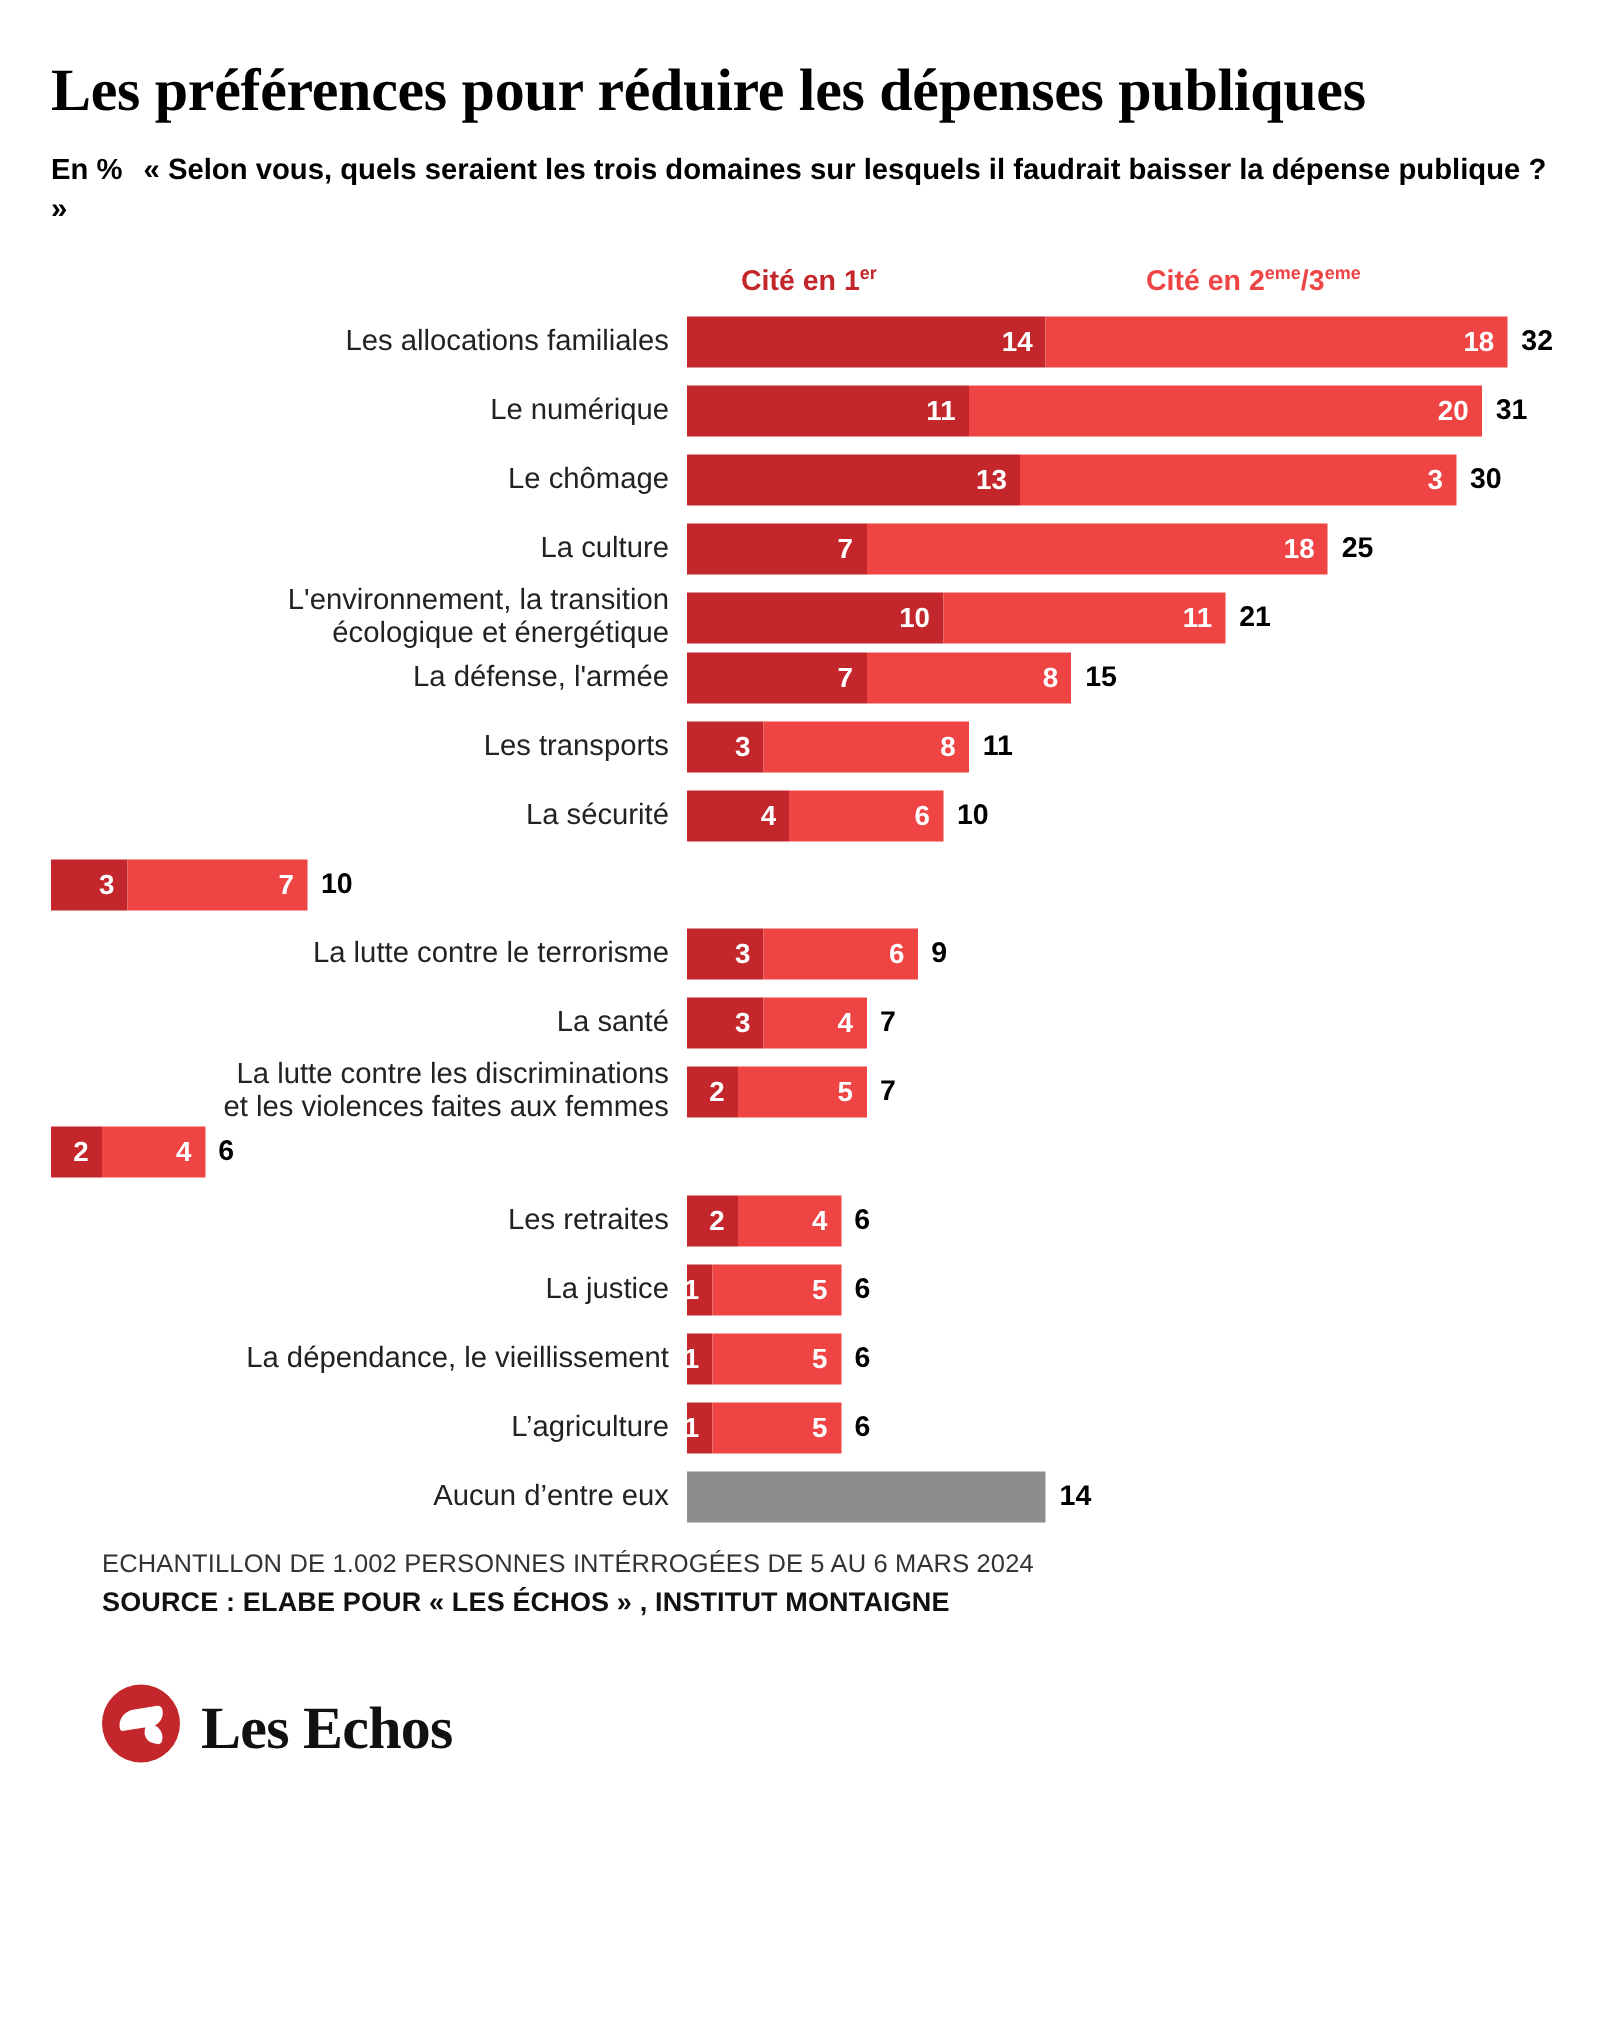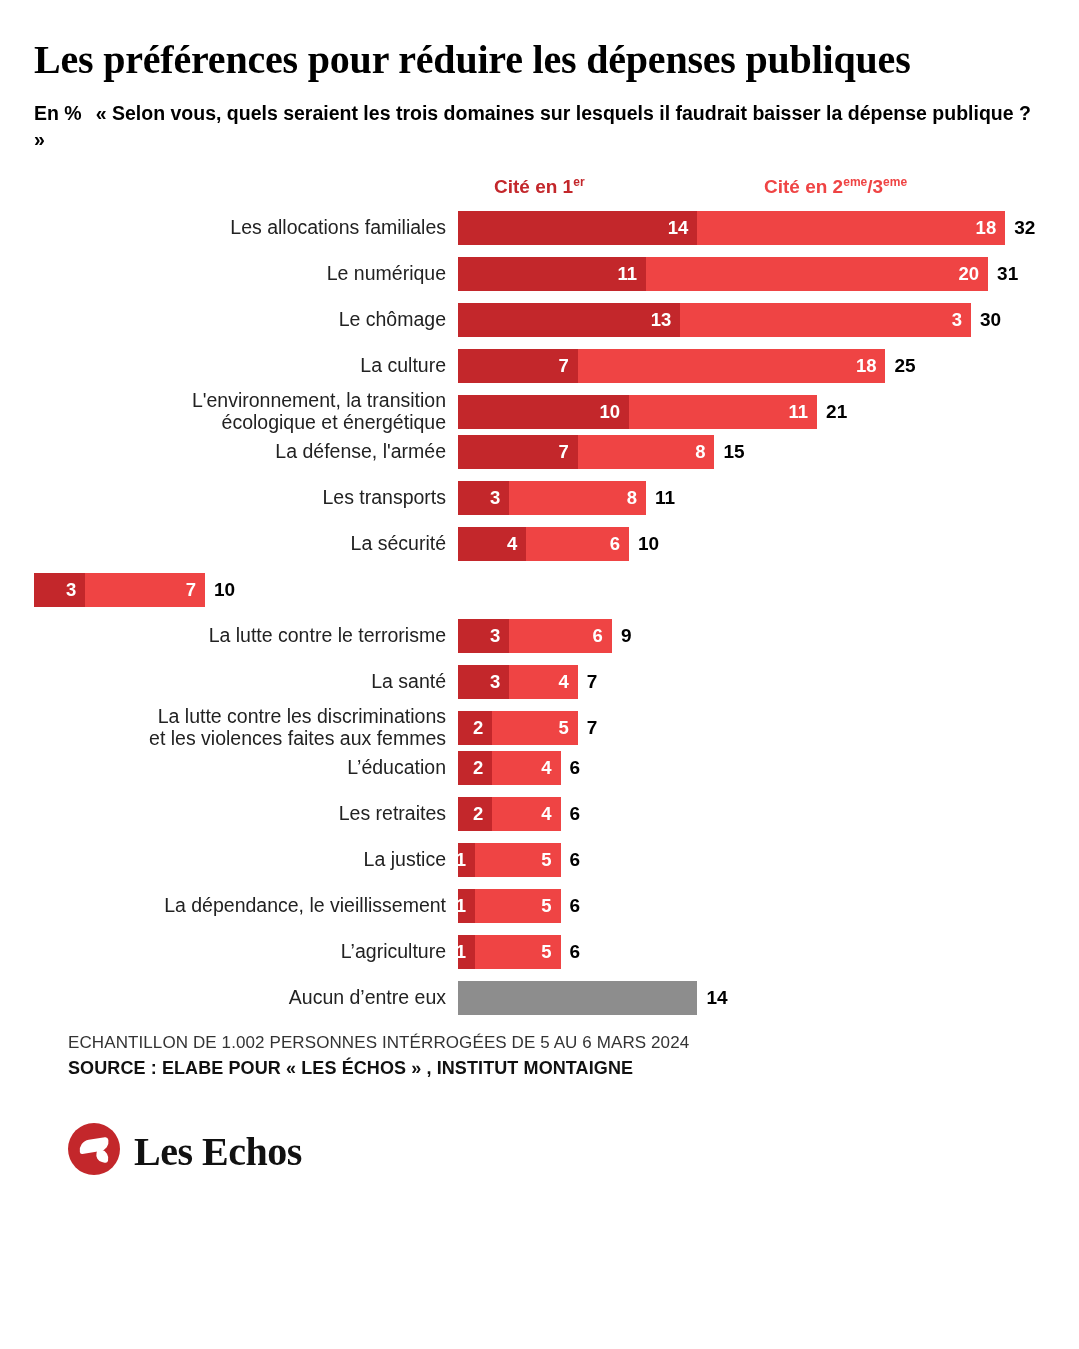--- a/index.html
+++ b/index.html
@@ -278,21 +278,20 @@
         <div class="row tight">
           <div class="label">La lutte contre les discriminations
 et les violences faites aux femmes</div>
           <div class="bars">
             <div class="seg first" style="width: 34.2px;">2</div>
             <div class="seg second" style="width: 85.5px;">5</div>
             <div class="total">7</div>
           </div>
         </div>
         <div class="row">
-          <div class="label">L’éducation</div>
           <div class="bars">
             <div class="seg first" style="width: 34.2px;">2</div>
             <div class="seg second" style="width: 68.4px;">4</div>
             <div class="total">6</div>
           </div>
         </div>
         <div class="row">
           <div class="label">Les retraites</div>
           <div class="bars">
             <div class="seg first" style="width: 34.2px;">2</div>

